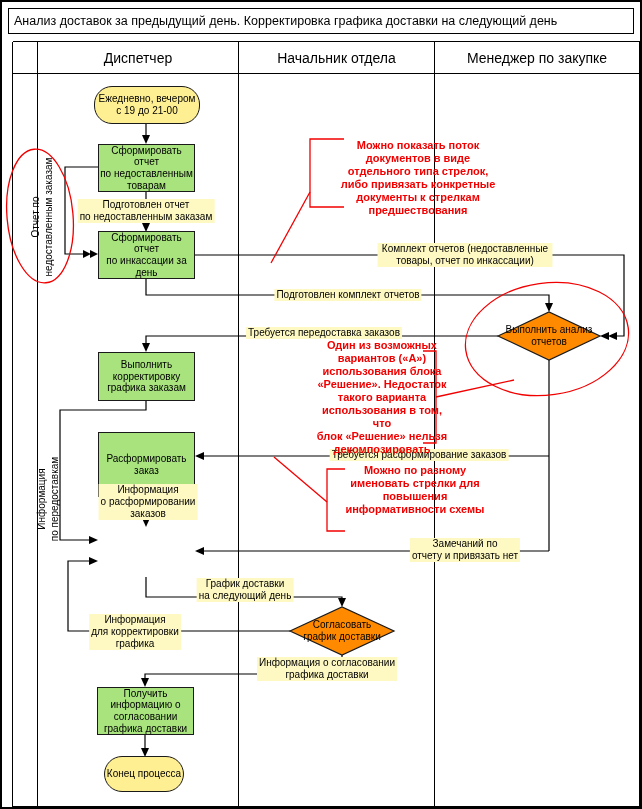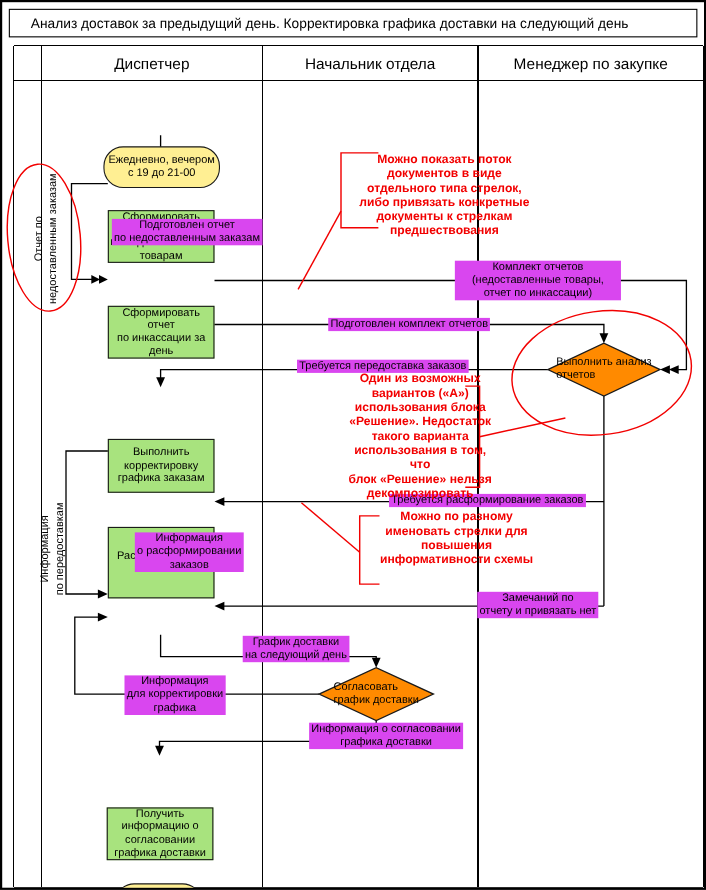--- a/index.html
+++ b/index.html
@@ -1,30 +1,30 @@
 <!DOCTYPE html>
 <html style="--process_fill: #a8e37e; --event_fill: #ffef93; --decision_fill: #ff8a00; --annotation_red: #f20000; --line_black: #000000;"><head>
 <meta charset="utf-8">
 <style>
   html,body{margin:0;padding:0;background:#fff;}
   .page{position:relative;width:642px;height:809px;background:#fff;border:2px solid #000;
         box-sizing:border-box;font-family:"Liberation Sans",sans-serif;color:#000;overflow:hidden;}
   .titlebar{position:absolute;left:6px;top:6px;width:626px;height:26px;border:1px solid #000;
-        display:flex;align-items:center;padding-left:19px;font-size:12.5px;box-sizing:border-box;}
+        display:flex;align-items:center;padding-left:5px;font-size:12.5px;box-sizing:border-box;}
   svg.layer{position:absolute;left:0;top:0;pointer-events:none;}
   .lanehdr{position:absolute;top:40px;height:31px;display:flex;align-items:center;justify-content:center;
         font-size:14px;}
   .node{position:absolute;display:flex;align-items:center;justify-content:center;text-align:center;
-        white-space:pre-line;font-size:10px;line-height:1.16;border:1px solid #1a1a1a;box-sizing:border-box;margin-top:47px;}
+        white-space:pre-line;font-size:10px;line-height:1.16;border:1px solid #1a1a1a;box-sizing:border-box;}
   .process{background:var(--process_fill,#a8e37e);}
   .event{background:var(--event_fill,#ffef93);border-radius:18px;}
-  .dtext{position:absolute;display:flex;align-items:center;justify-content:center;text-align:left;
+  .dtext{position:absolute;display:flex;align-items:center;justify-content:center;text-align:center;
         white-space:pre-line;font-size:10px;line-height:1.16;}
-  .elabel{position:absolute;transform:translate(-50%,-50%);background:#d946ef;text-align:center;
-        white-space:pre-line;font-size:10px;line-height:1.2;padding:0 2px;margin-left:24px;}
+  .elabel{position:absolute;transform:translate(-50%,-50%);background:#fef9c3;text-align:center;
+        white-space:pre-line;font-size:10px;line-height:1.2;padding:0 2px;}
   .rlabel{position:absolute;transform:translate(-50%,-50%) rotate(-90deg);text-align:center;
         white-space:pre-line;font-size:10px;line-height:1.3;}
   .ann{position:absolute;transform:translate(-50%,-50%);color:var(--annotation_red,#f00);
         font-weight:bold;text-align:center;white-space:pre-line;font-size:11px;line-height:1.18;}
 </style>
 </head>
 <body>
 
 <div class="page">
 
@@ -138,21 +138,21 @@
       <ellipse cx="545" cy="337" rx="82" ry="56" transform="rotate(-8 545 337)"></ellipse>
       <path d="M342,137 L308,137 L308,205 L342,205"></path>
       <path d="M308,190 L269,261"></path>
       <path d="M421,349 L434,349 L434,441 L421,441"></path>
       <path d="M434,395 L512,378"></path>
       <path d="M343,467 L325,467 L325,529 L343,529"></path>
       <path d="M325,500 L272,455"></path>
     </g>
   </svg>
 
-  <div class="ann" style="left:402px;top:176px;width:175px">Можно показать поток
+  <div class="ann" style="left:416px;top:176px;width:175px">Можно показать поток
 документов в виде
 отдельного типа стрелок,
 либо привязать конкретные
 документы к стрелкам
 предшествования</div>
   <div class="ann" style="left:380px;top:395px;width:140px">Один из возможных
 вариантов («А»)
 использования блока
 «Решение». Недостаток
 такого варианта

